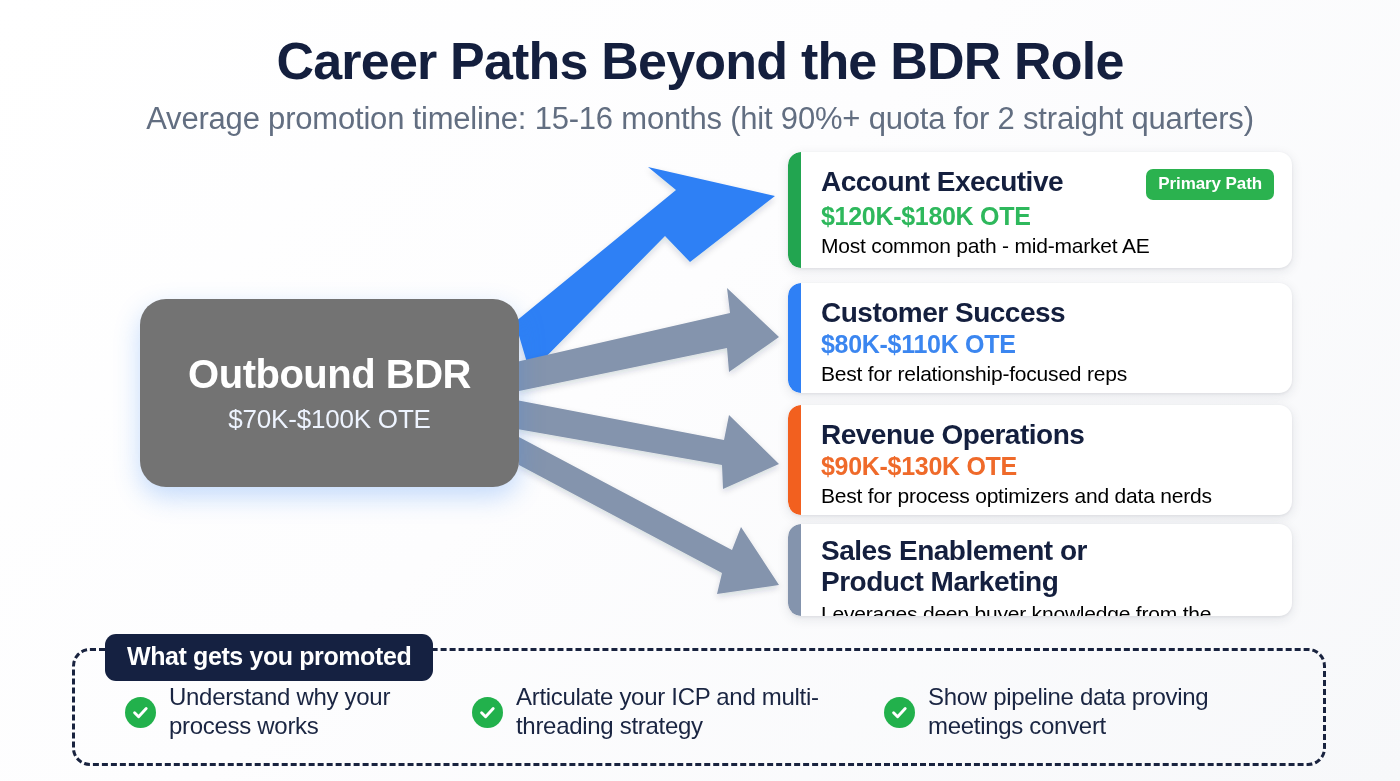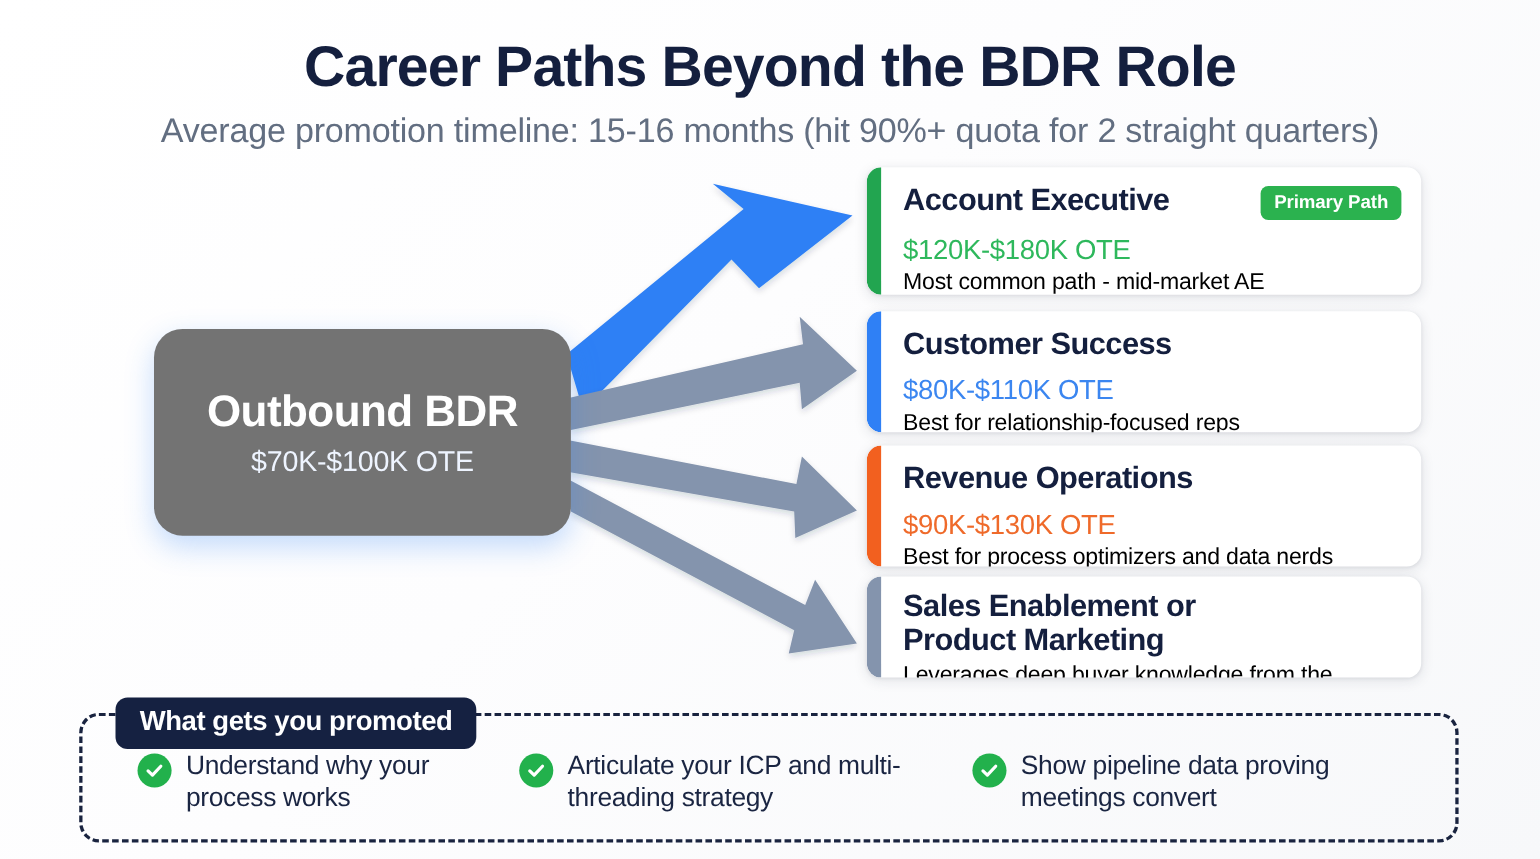--- a/index.html
+++ b/index.html
@@ -117,23 +117,23 @@
     justify-content: space-between;
   }
   .card-title {
     font-size: 28px;
     font-weight: bold;
     color: #141f3e;
     letter-spacing: -0.5px;
     line-height: 1.12;
   }
   .card-ote {
-    margin-top: 13px;
+    margin-top: 2px;
     font-size: 25px;
-    font-weight: normal;
+    font-weight: bold;
     letter-spacing: -0.3px;
   }
   .card-desc {
     margin-top: 3px;
     font-size: 21px;
     font-weight: normal;
     color: #000000;
     letter-spacing: -0.2px;
   }
   .badge {
@@ -184,21 +184,21 @@
     left: 72px;
     top: 682px;
     width: 1254px;
     height: 84px;
     display: flex;
     align-items: flex-start;
     z-index: 5;
   }
   .promo-item {
     display: flex;
-    align-items: flex-start;
+    align-items: center;
     gap: 13px;
   }
   .promo-item:nth-child(1) { width: 400px; padding-left: 53px; }
   .promo-item:nth-child(2) { width: 412px; }
   .promo-item:nth-child(3) { width: 420px; }
 
   .check-icon {
     flex: 0 0 auto;
     width: 31px;
     height: 31px;

